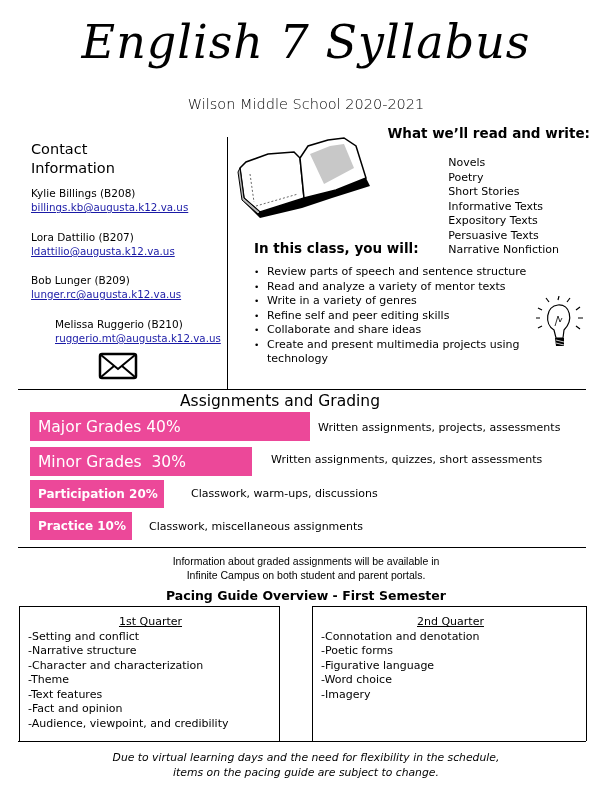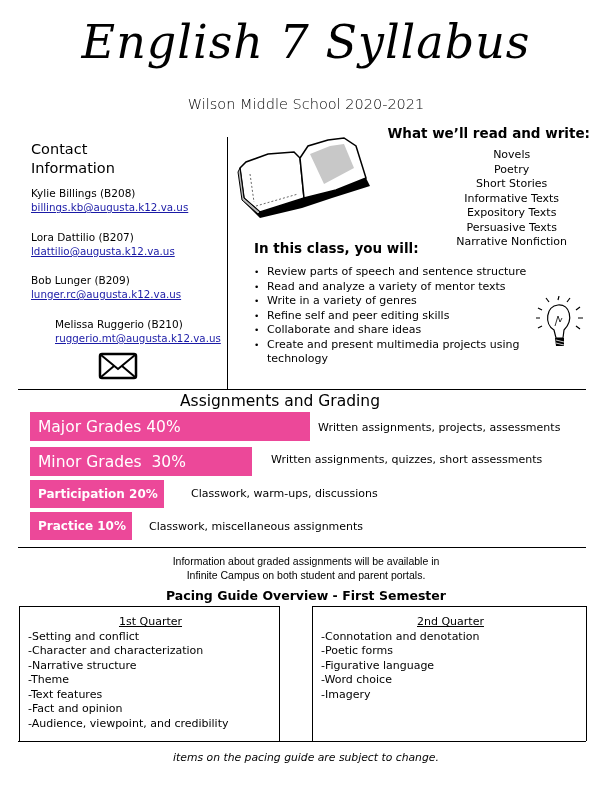--- a/index.html
+++ b/index.html
@@ -9,21 +9,21 @@
     .subtitle { left: 0; width: 612px; top: 94px; text-align: center; font-size: 14.5px; line-height: 20px; font-weight: 300; }
     .vline { left: 227px; top: 137px; width: 1px; height: 253px; background: #000; }
     .hline-mid { left: 18px; top: 389px; width: 568px; height: 1px; background: #000; }
     .contact-head { left: 31px; top: 140px; font-size: 14.5px; line-height: 19px; }
     .contact { left: 31px; font-size: 10.5px; line-height: 14px; }
     .contact .name { display: block; }
     .contact a { display: block; color: #1a1aa6; text-decoration: underline; font-size: 10.3px; }
     .mail-icon { left: 98px; top: 352px; }
     .book-icon { left: 232px; top: 132px; }
     .read-head { right: 22px; top: 124px; font-size: 13.5px; font-weight: bold; line-height: 18px; text-align: right; }
-    .read-list { right: 41px; top: 144px; text-align: center; font-size: 11px; line-height: 14.5px; list-style: none; margin: 4px; padding: 0; }
+    .read-list { right: 41px; top: 144px; text-align: left; font-size: 11px; line-height: 14.5px; list-style: none; margin: 12px; padding: 0; }
     .class-head { left: 254px; top: 239px; font-size: 13.5px; font-weight: bold; line-height: 18px; }
     .class-list { left: 254px; top: 265px; width: 290px; margin: 0; padding: 0; list-style: none; font-size: 11px; line-height: 14.5px; }
     .class-list li { position: relative; padding-left: 13px; }
     .class-list li::before { content: "•"; position: absolute; left: 0; top: 0; font-size: 9px; }
     .bulb-icon { left: 536px; top: 296px; }
     .grading-head { left: 0; width: 560px; top: 391px; text-align: center; font-size: 15.5px; line-height: 20px; }
     .grade-bar { left: 30px; height: 29px; background: #ec4899; color: #fff; display: flex; align-items: center; padding-left: 8px; box-sizing: border-box; white-space: nowrap; }
     .grade-desc { font-size: 11px; line-height: 14px; white-space: nowrap; }
     .hline-info { left: 18px; top: 547px; width: 568px; height: 1px; background: #000; }
     .info-note { left: 0; width: 612px; top: 555px; text-align: center; font-family: "Liberation Sans", sans-serif; font-size: 10.5px; line-height: 13.5px; }
@@ -142,22 +142,22 @@
   <div>Information about graded assignments will be available in</div>
   <div>Infinite Campus on both student and parent portals.</div>
 </div>
 
 <div class="abs pacing-head">Pacing Guide Overview - First Semester</div>
 
 <div class="abs qbox" style="left:19px;width:261px;">
   <span class="qtitle">1st Quarter</span>
   <ul>
     <li>-Setting and conflict</li>
+    <li>-Narrative structure</li>
     <li>-Character and characterization</li>
-    <li>-Narrative structure</li>
     <li>-Theme</li>
     <li>-Text features</li>
     <li>-Fact and opinion</li>
     <li>-Audience, viewpoint, and credibility</li>
   </ul>
 </div>
 
 <div class="abs qbox" style="left:312px;width:275px;">
   <span class="qtitle">2nd Quarter</span>
   <ul>
@@ -165,14 +165,15 @@
     <li>-Poetic forms</li>
     <li>-Figurative language</li>
     <li>-Word choice</li>
     <li>-Imagery</li>
   </ul>
 </div>
 
 <div class="abs hline-bottom"></div>
 
 <div class="abs footer-note">
+  <div>Due to virtual learning days and the need for flexibility in the schedule,</div>
   <div>items on the pacing guide are subject to change.</div>
 </div>
 
 </body></html>

